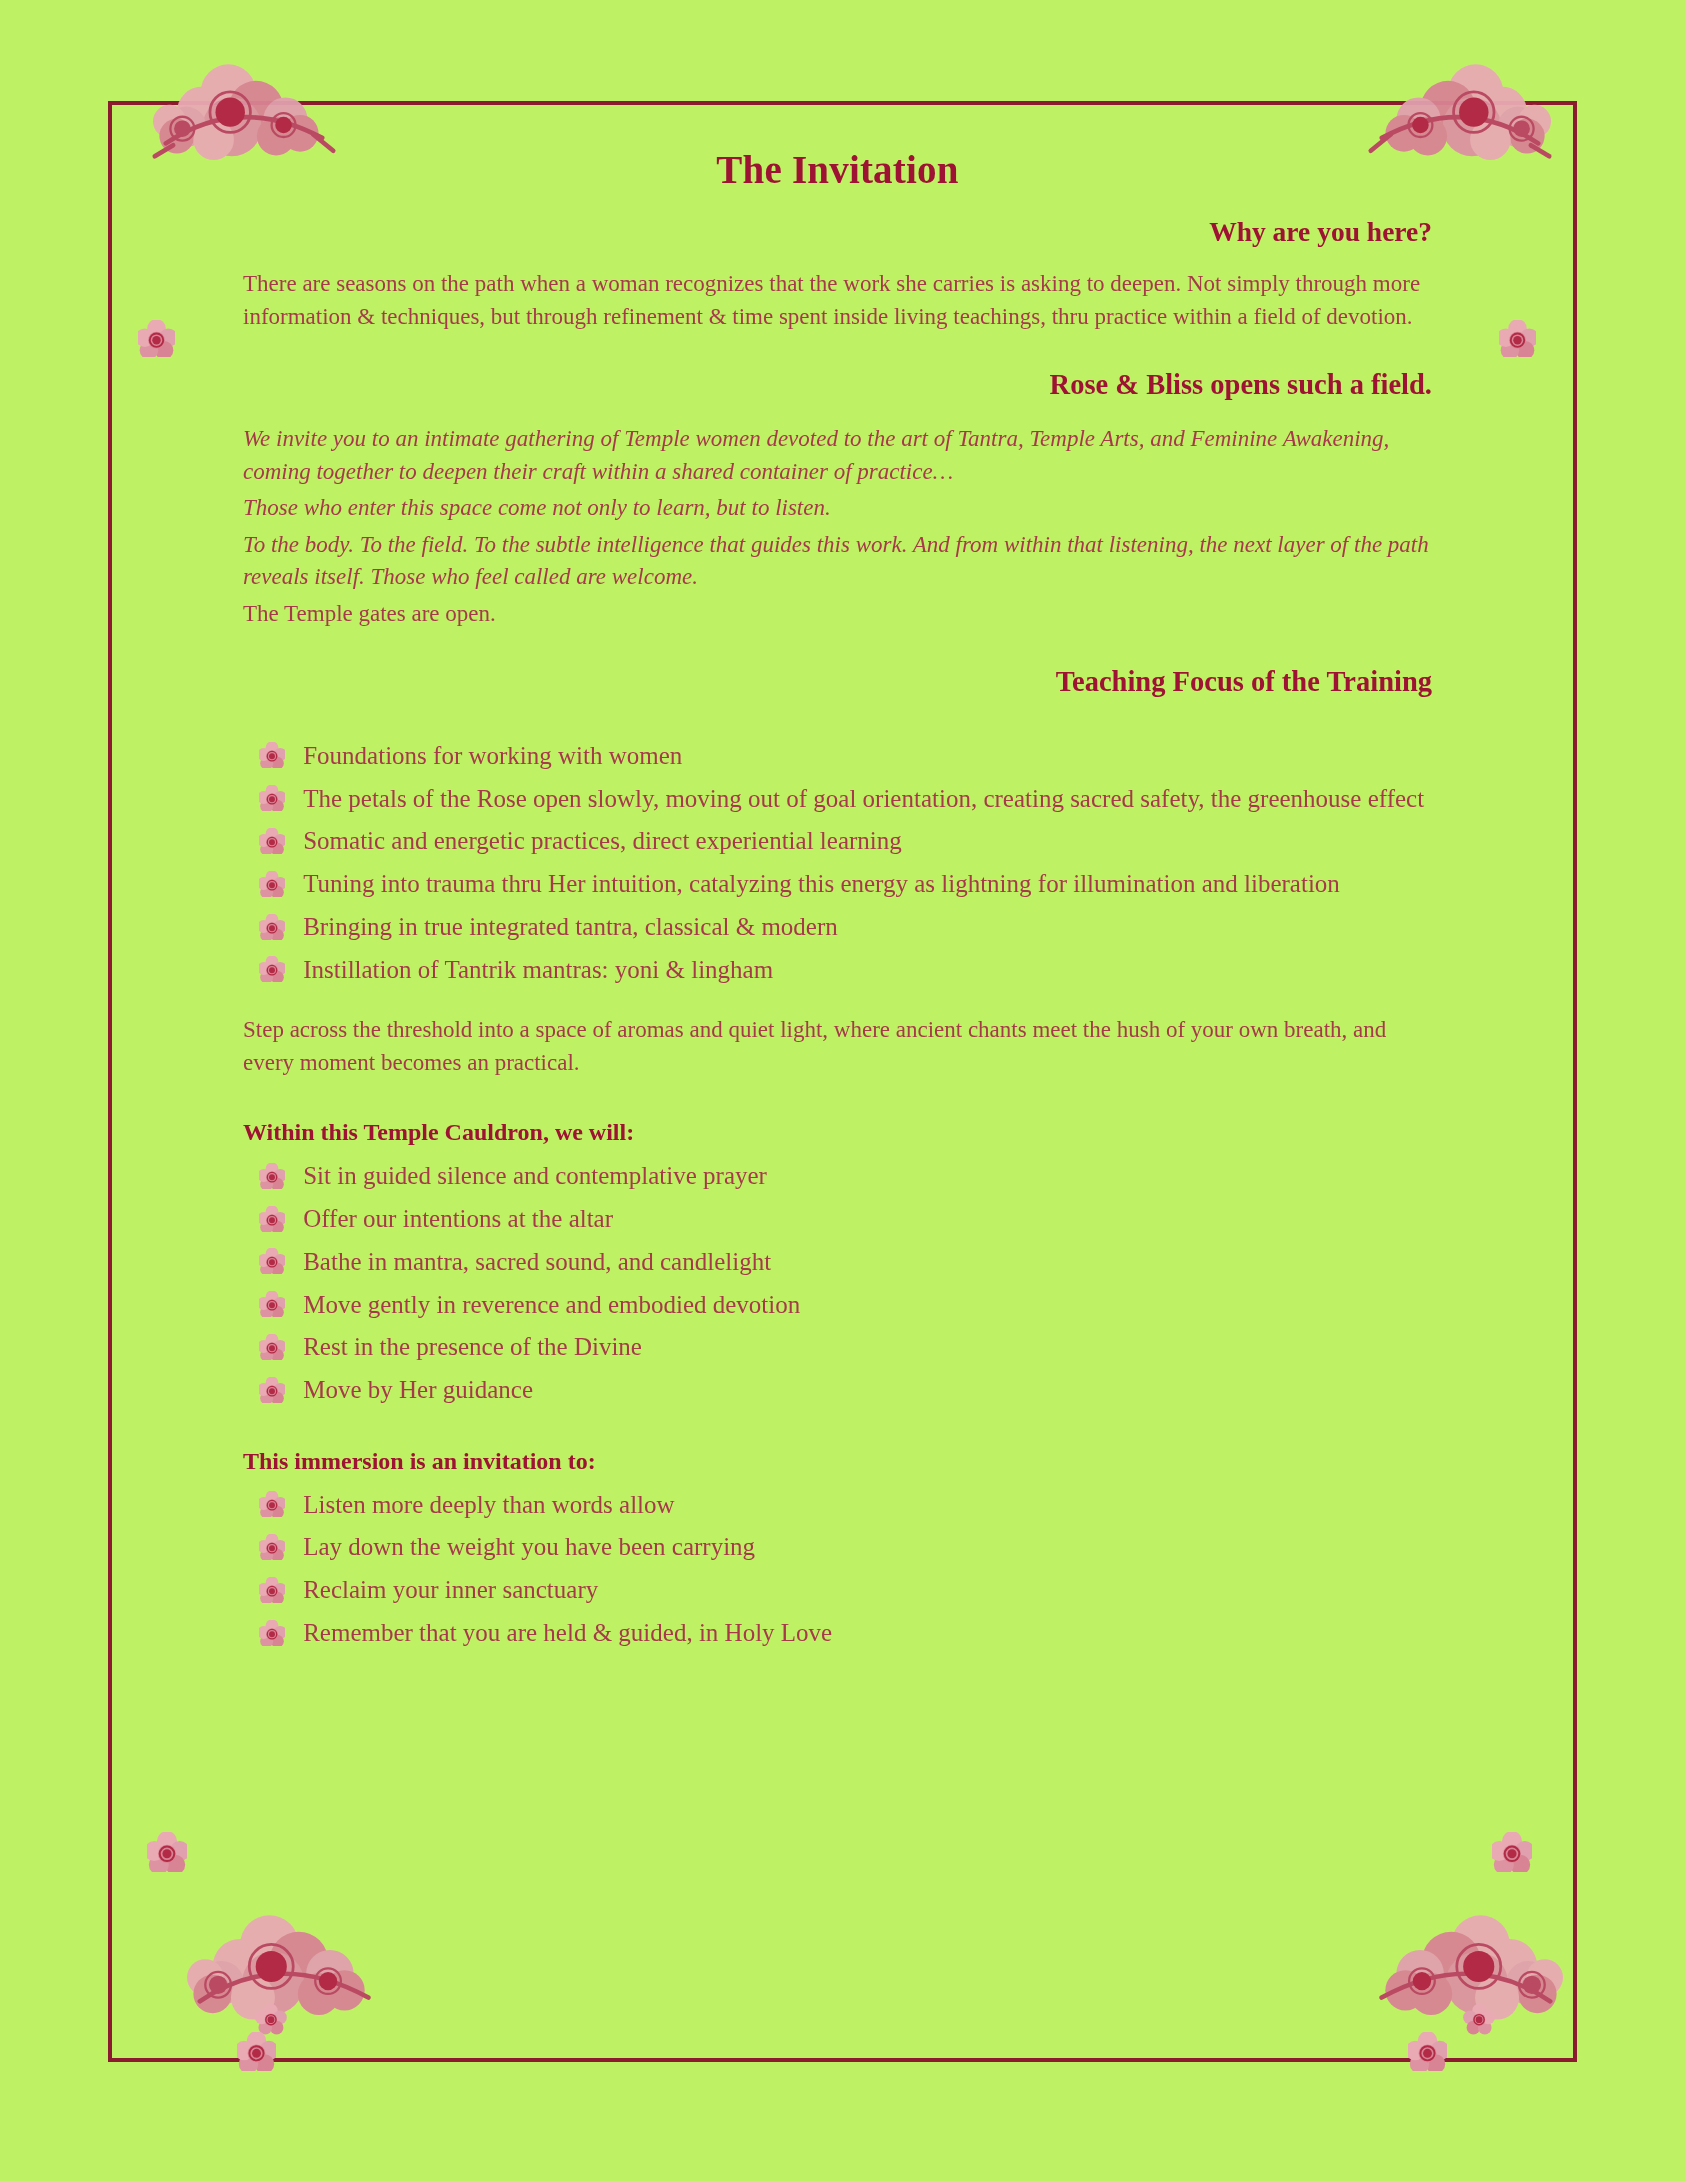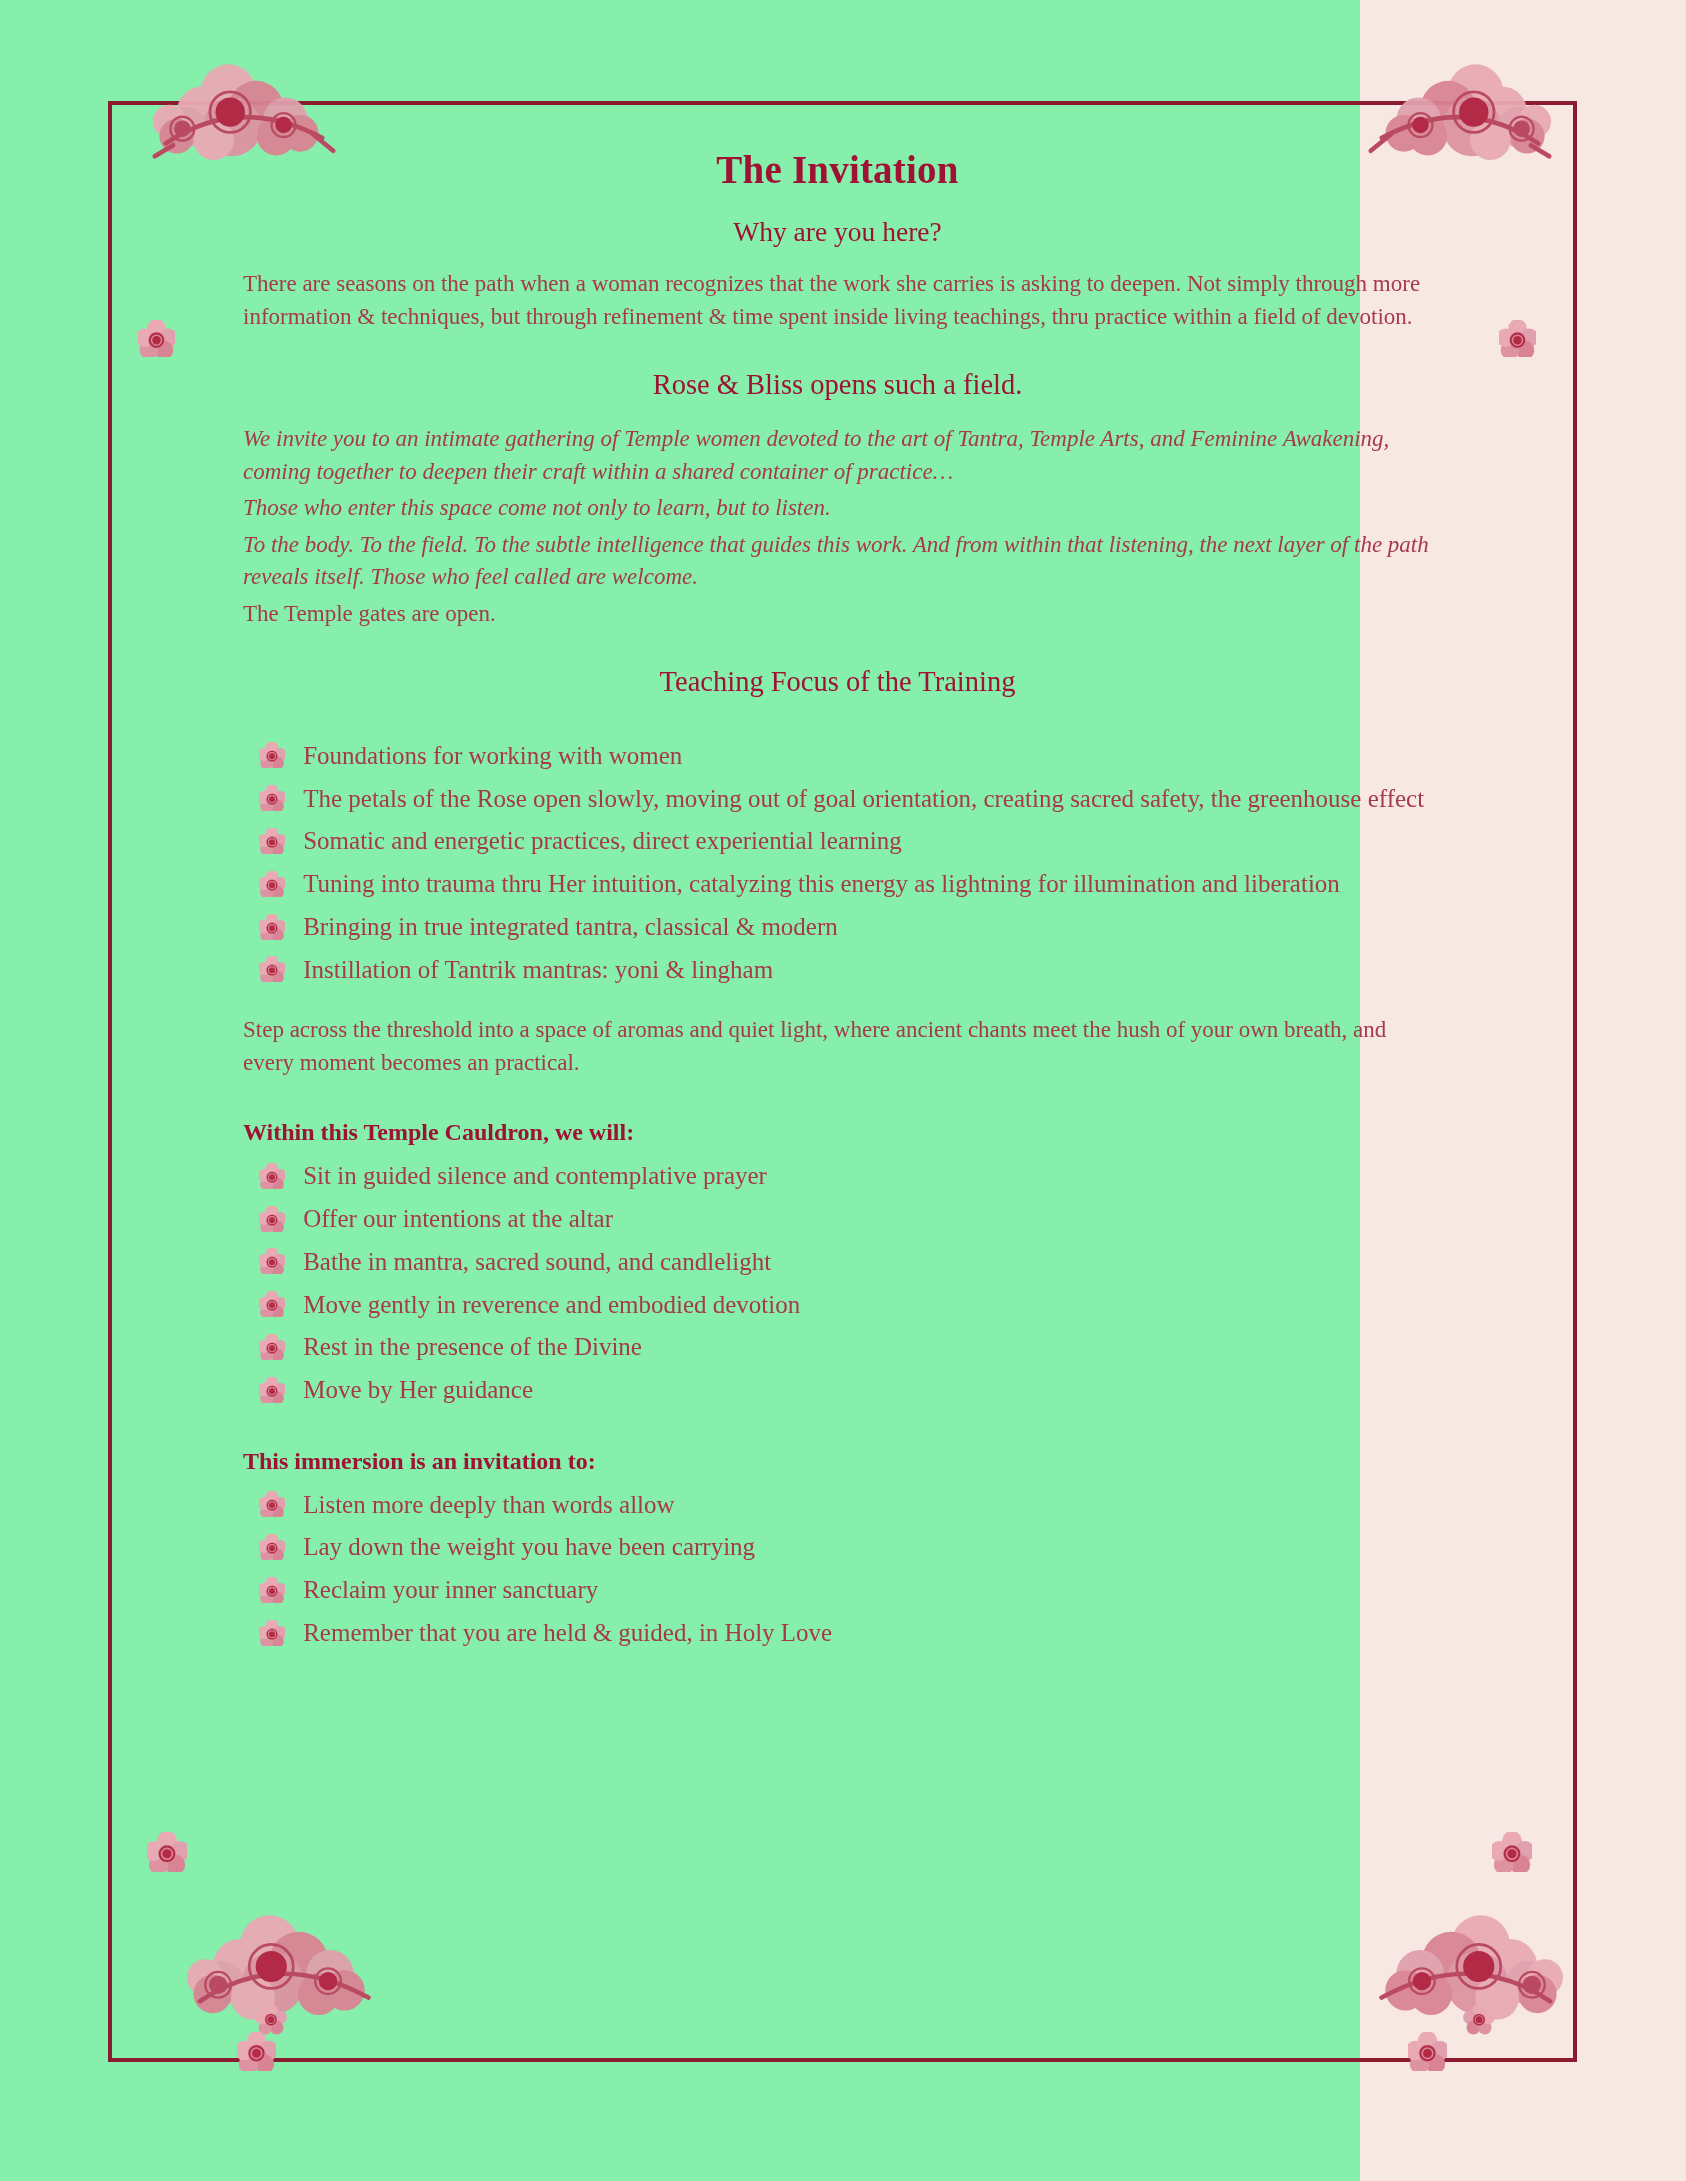--- a/index.html
+++ b/index.html
@@ -11,23 +11,23 @@
     width: 1686px;
     height: 2182px;
     font-family: "Liberation Serif", "DejaVu Serif", serif;
     position: relative;
     overflow: hidden;
   }
 
   .page {
     position: absolute;
     left: 0; top: 0;
-    width: 1360px;
+    width: 1686px;
     height: 2182px;
-    background: #86efac;
+    background: #bef264;
   }
 
   
   .frame {
     position: absolute;
     left: 108px;
     top: 101px;
     width: 1469px;
     height: 1961px;
     border: 4.6px solid #8b1b2e;
@@ -47,23 +47,23 @@
     font-size: 39px;
     font-weight: bold;
     color: #9e1233;
     text-align: center;
     margin: 0 0 24px 0;
     letter-spacing: 0.2px;
   }
 
   h2.section-heading {
     font-size: 27.5px;
-    font-weight: normal;
+    font-weight: bold;
     color: #9e1233;
-    text-align: center;
+    text-align: right;
     margin: 0 0 20px 0;
   }
 
   h2.section-heading.big {
     font-size: 28.5px;
     margin-top: 36px;
     margin-bottom: 22px;
   }
 
   h3.sub-heading {

